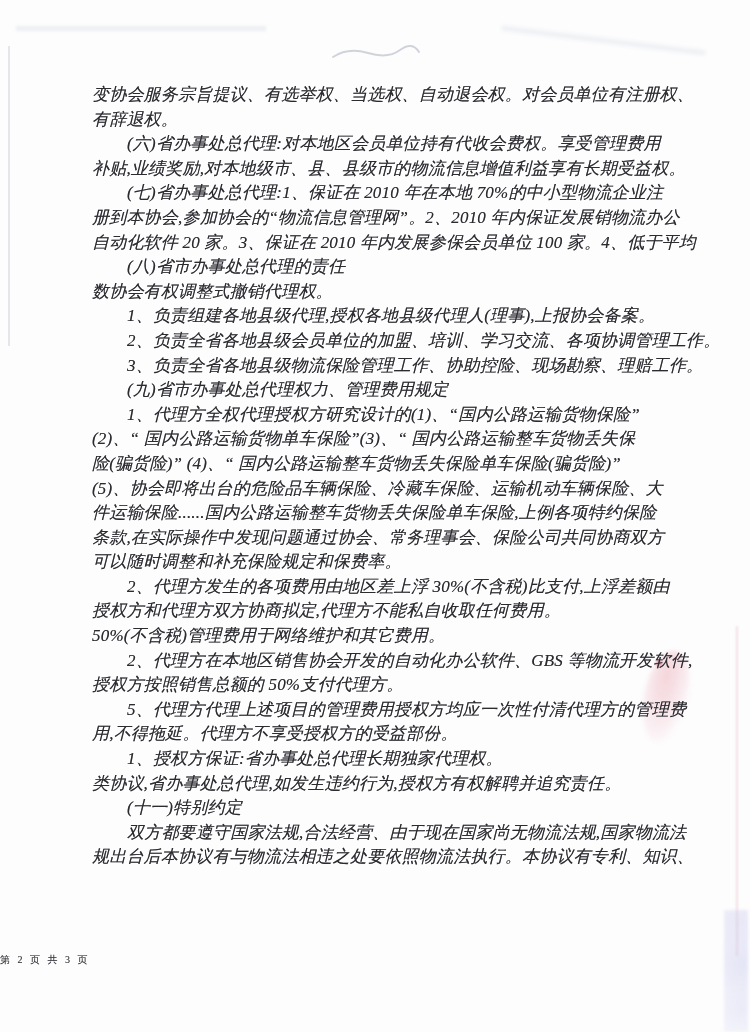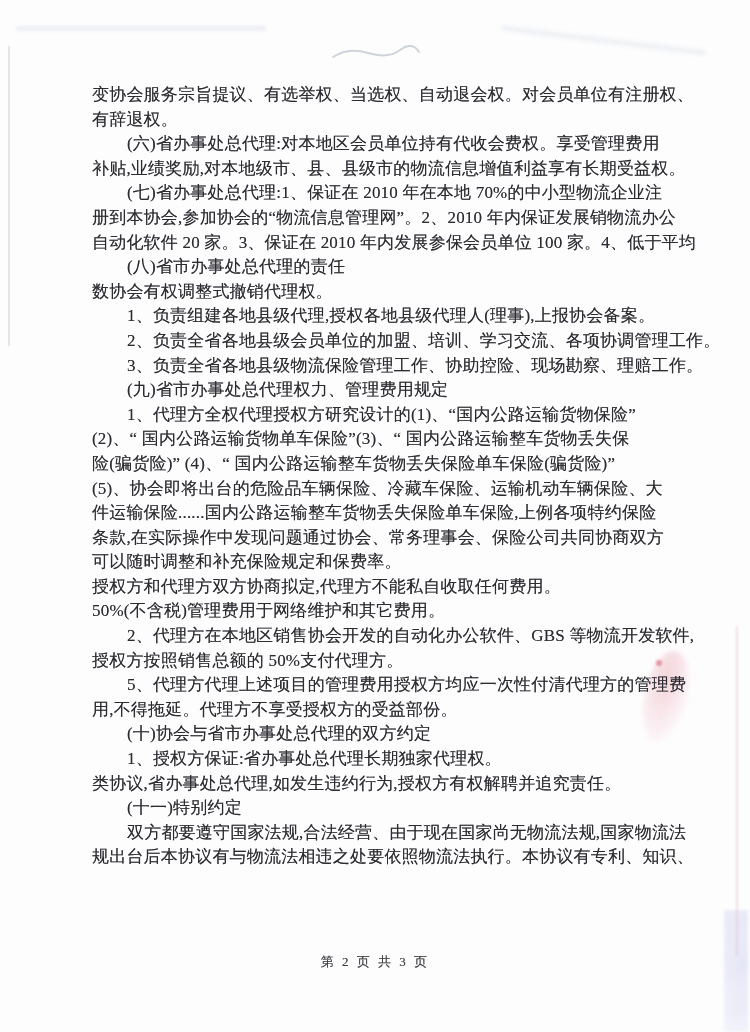--- a/index.html
+++ b/index.html
@@ -14,25 +14,26 @@
   }
   
   .doc{
     position:absolute;left:92px;top:83px;width:585px;
     color:#2b2b30;
   }
   .line{
     height:24.6px;line-height:24.6px;font-size:17px;
     white-space:nowrap;letter-spacing:0.2px;
     text-shadow:0 0 0.6px rgba(45,45,52,0.55);
+    font-style:italic;
   }
   .line.indent{padding-left:35px;}
   .footer{
     position:absolute;left:0;right:0;top:953px;
-    text-align:center;font-size:13px;color:#3d3d42;
+    text-align:left;font-size:10px;color:#3d3d42;
     letter-spacing:2.5px;
     text-shadow:0 0 0.5px rgba(60,60,66,0.5);
   }
   
   .art{position:absolute;pointer-events:none;}
   .squiggle{left:330px;top:42px;width:92px;height:22px;opacity:.75;}
   .diag-streak{
     left:502px;top:26px;width:205px;height:4px;
     background:rgba(188,194,204,0.30);
     transform:rotate(7deg);transform-origin:left top;
@@ -101,27 +102,27 @@
       <div class="line indent">2、负责全省各地县级会员单位的加盟、培训、学习交流、各项协调管理工作。</div>
       <div class="line indent">3、负责全省各地县级物流保险管理工作、协助控险、现场勘察、理赔工作。</div>
       <div class="line indent">(九)省市办事处总代理权力、管理费用规定</div>
       <div class="line indent">1、代理方全权代理授权方研究设计的(1)、“国内公路运输货物保险”</div>
       <div class="line">(2)、“ 国内公路运输货物单车保险”(3)、“ 国内公路运输整车货物丢失保</div>
       <div class="line">险(骗货险)” (4)、“ 国内公路运输整车货物丢失保险单车保险(骗货险)”</div>
       <div class="line">(5)、协会即将出台的危险品车辆保险、冷藏车保险、运输机动车辆保险、大</div>
       <div class="line">件运输保险......国内公路运输整车货物丢失保险单车保险,上例各项特约保险</div>
       <div class="line">条款,在实际操作中发现问题通过协会、常务理事会、保险公司共同协商双方</div>
       <div class="line">可以随时调整和补充保险规定和保费率。</div>
+      <div class="line indent">2、代理方发生的各项费用由地区差上浮 30%(不含税)比支付,上浮差额由</div>
       <div class="line">授权方和代理方双方协商拟定,代理方不能私自收取任何费用。</div>
       <div class="line">50%(不含税)管理费用于网络维护和其它费用。</div>
       <div class="line indent">2、代理方在本地区销售协会开发的自动化办公软件、GBS 等物流开发软件,</div>
       <div class="line">授权方按照销售总额的 50%支付代理方。</div>
       <div class="line indent">5、代理方代理上述项目的管理费用授权方均应一次性付清代理方的管理费</div>
       <div class="line">用,不得拖延。代理方不享受授权方的受益部份。</div>
-      <div class="line indent">(十)协会与省市办事处总代理的双方约定</div>
       <div class="line indent">1、授权方保证:省办事处总代理长期独家代理权。</div>
       <div class="line">类协议,省办事处总代理,如发生违约行为,授权方有权解聘并追究责任。</div>
       <div class="line indent">(十一)特别约定</div>
       <div class="line indent">双方都要遵守国家法规,合法经营、由于现在国家尚无物流法规,国家物流法</div>
       <div class="line">规出台后本协议有与物流法相违之处要依照物流法执行。本协议有专利、知识、</div>
     </div>
 
   <div class="footer">第 2 页 共 3 页</div>
 
 </div>

